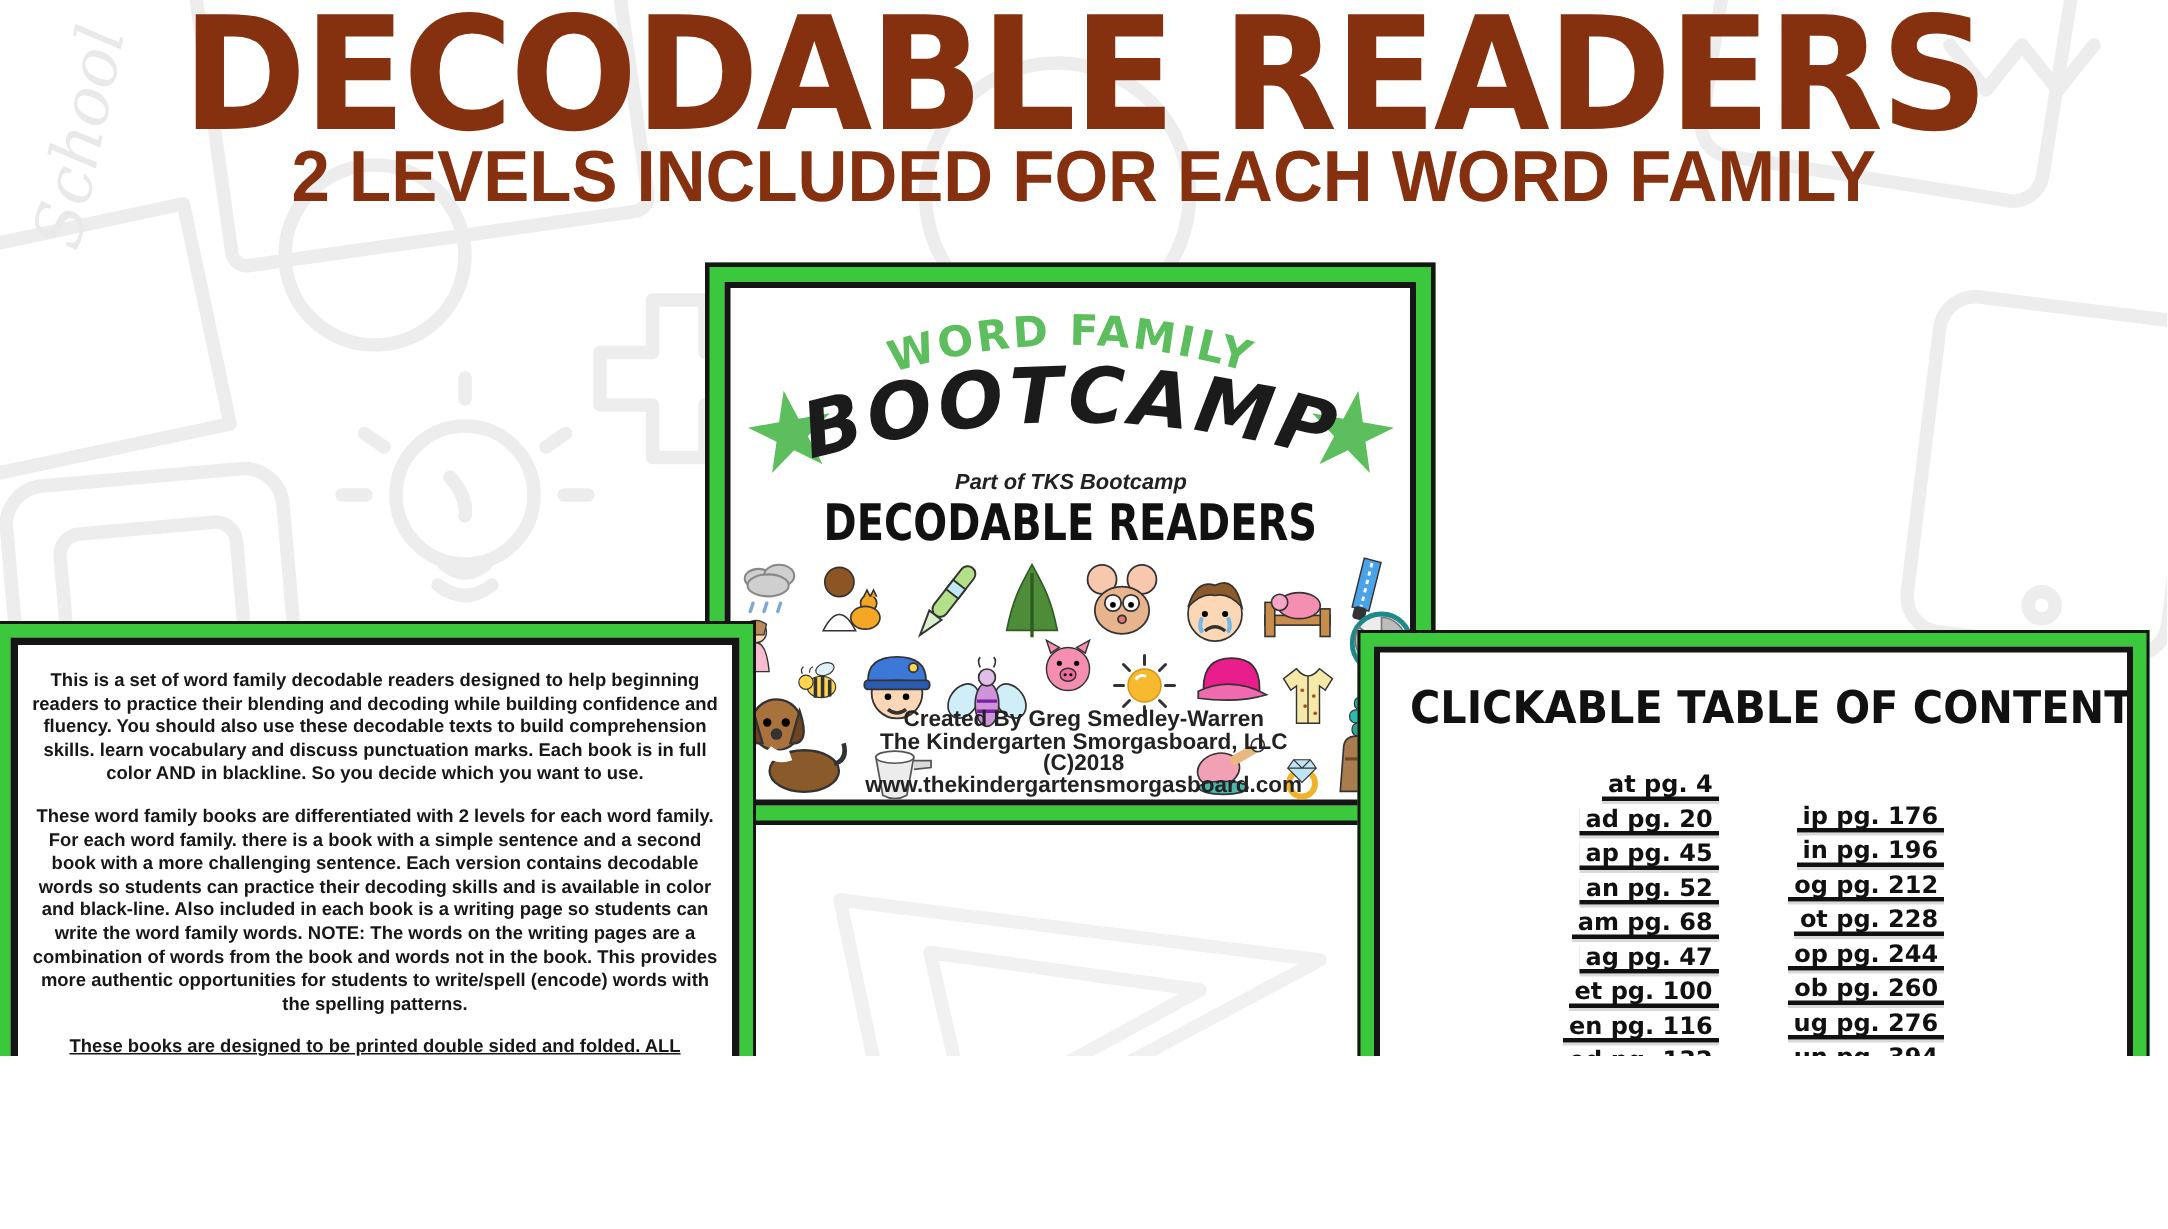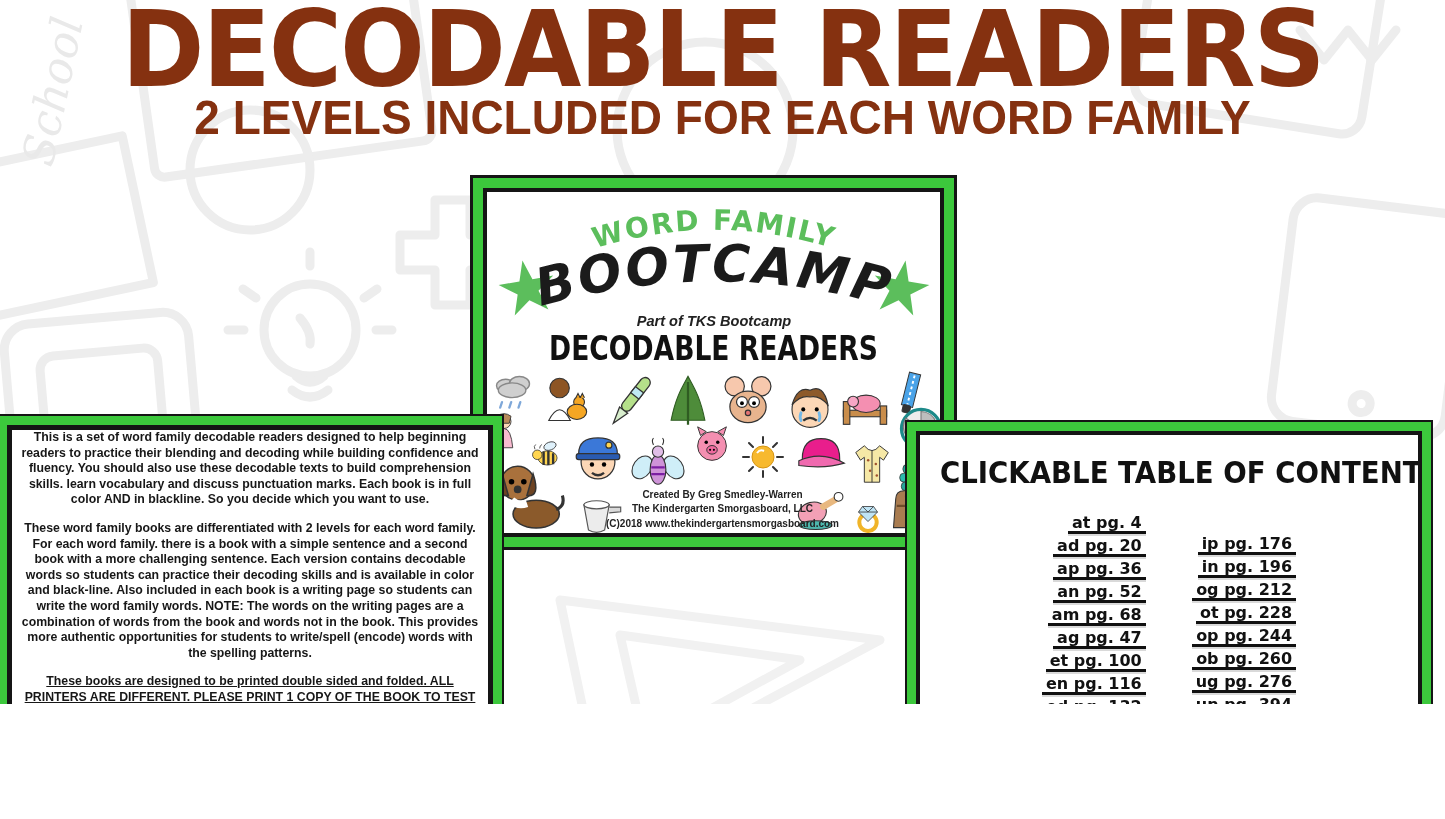--- a/index.html
+++ b/index.html
@@ -50,25 +50,25 @@
   .clip:nth-child(15){left:252px;top:62px;width:48px;height:48px;}
   .clip:nth-child(16){left:306px;top:56px;width:56px;height:56px;}
   .clip:nth-child(17){left:362px;top:70px;width:46px;height:46px;}
   .clip:nth-child(18){left:408px;top:88px;width:38px;height:38px;}
   .clip:nth-child(19){left:6px;top:86px;width:74px;height:74px;}
   .clip:nth-child(20){left:86px;top:120px;width:54px;height:46px;}
   .clip:nth-child(21){left:306px;top:116px;width:54px;height:48px;}
   .clip:nth-child(22){left:362px;top:126px;width:38px;height:38px;}
   .clip:nth-child(23){left:400px;top:110px;width:52px;height:52px;}
   .credits{position:absolute;left:50%;bottom:2px;transform:translateX(-47%);width:300px;
-           text-align:center;font-size:10px;font-weight:bold;line-height:14.5px;color:#222;}
+           text-align:center;font-size:15px;font-weight:bold;line-height:14.5px;color:#222;}
 
   
   .desc-card{left:-4px;top:414px;width:508px;height:398px;z-index:3;border-width:2px;padding:9px;}
-  .desc-inner{border-width:5px;padding:0 9px;font-family:"Liberation Sans",sans-serif;
+  .desc-inner{border-width:5px;padding:16px 9px;font-family:"Liberation Sans",sans-serif;
               font-size:12.3px;font-weight:bold;line-height:15.6px;text-align:center;color:#171717;}
   .desc-text p{margin:0 0 13px 0;}
   .warning{margin:0;text-decoration:underline;}
 
   
   .toc-card{left:905px;top:420px;width:528px;height:410px;z-index:4;border-width:2px;padding:9px;}
   .toc-inner{border-width:4px;}
   .toc-title{margin-top:20px;text-align:center;font-family:"DejaVu Sans",sans-serif;font-weight:bold;
              font-size:30px;color:#111;transform:scaleX(0.92);white-space:nowrap;}
   .toc-cols{display:flex;justify-content:center;gap:46px;margin-top:24px;}
@@ -388,21 +388,21 @@
     </div>
   </section>
 
   <section class="card toc-card">
     <div class="card-inner toc-inner">
       <div class="toc-title">CLICKABLE TABLE OF CONTENTS</div>
       <div class="toc-cols">
         <div class="toc-col col-left">
             <a class="toc-entry">at pg. 4</a>
             <a class="toc-entry">ad pg. 20</a>
-            <a class="toc-entry">ap pg. 36</a>
+            <a class="toc-entry">ap pg. 45</a>
             <a class="toc-entry">an pg. 52</a>
             <a class="toc-entry">am pg. 68</a>
             <a class="toc-entry">ag pg. 47</a>
             <a class="toc-entry">et pg. 100</a>
             <a class="toc-entry">en pg. 116</a>
             <a class="toc-entry">ed pg. 132</a>
             <a class="toc-entry">it pg. 148</a>
             <a class="toc-entry">ig pg. 204</a>
           </div>
         <div class="toc-col col-right">

